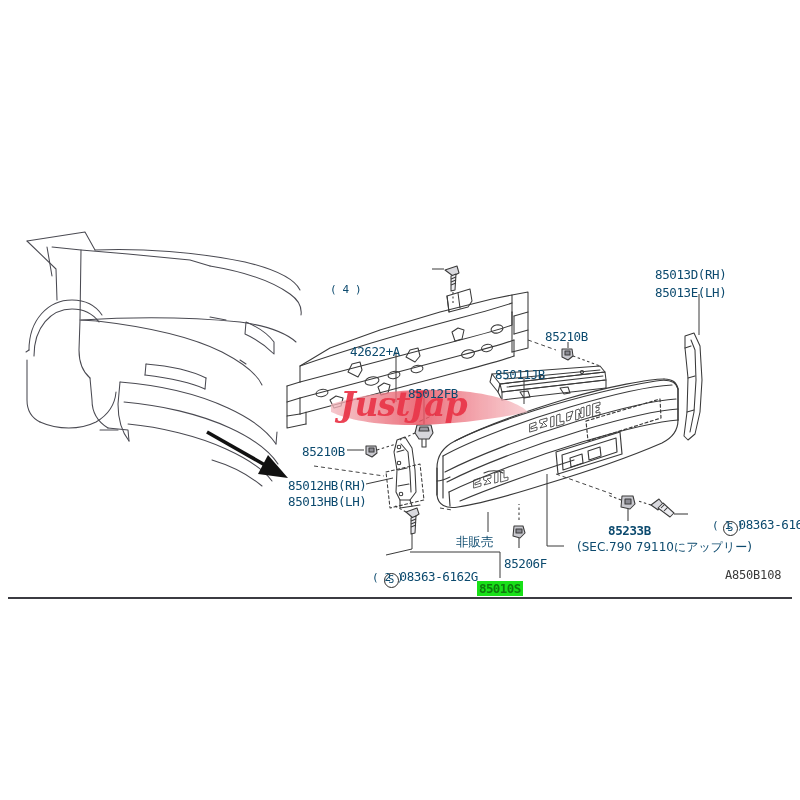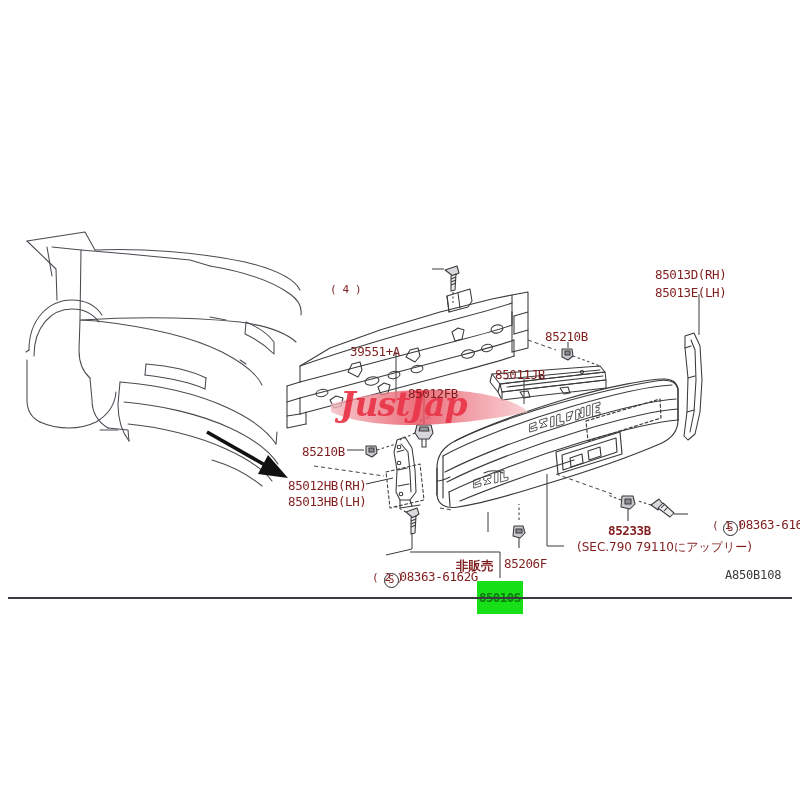--- a/index.html
+++ b/index.html
@@ -22,42 +22,42 @@
     left: 0;
     top: 0;
     width: 800px;
     height: 800px;
   }
   .lbl {
     position: absolute;
     font-family: "DejaVu Sans Mono", monospace;
     font-size: 12.5px;
     letter-spacing: -0.4px;
-    color: #7f1d1d;
+    color: #0c4a6e;
     white-space: pre;
     line-height: 15px;
   }
   .lbl.jp {
     font-family: "DejaVu Sans", sans-serif;
     font-size: 12.5px;
     letter-spacing: 0px;
   }
   .lbl.small {
     font-size: 11px;
   }
   .lbl.footer {
     font-size: 12px;
     color: #3a3a3a;
     letter-spacing: -0.2px;
   }
   .lbl.highlight {
     background: #18e018;
     color: #0d7a0d;
     font-weight: bold;
-    padding: 9px 2px;
+    padding: 0px 2px;
     letter-spacing: -0.6px;
   }
   .circ {
     display: inline-block;
     border: 1.2px solid #2b2b2b;
     border-radius: 50%;
     width: 13px;
     height: 13px;
     line-height: 12px;
     text-align: center;
@@ -380,21 +380,21 @@
     <g id="watermark-group" opacity="0.92">
       <path d="M331,404 C370,392 420,386 470,392 C500,396 520,404 528,412
                C500,418 460,424 420,425 C380,426 348,420 331,412 Z" fill="url(#wmgrad)" stroke="none"></path>
       <text x="340" y="416" font-family="DejaVu Serif, serif" font-size="33" font-style="italic" font-weight="bold" fill="#e8273b" opacity="0.95" letter-spacing="-1">JustJap</text>
     </g>
 
   </svg>
 
   <div class="lbl small" style="left:330px; top:282px;">( 4 )</div>
 
-  <div class="lbl" style="left:350px; top:344px;">39551+A</div>
+  <div class="lbl" style="left:350px; top:344px;">42622+A</div>
 
   <div class="lbl" style="left:545px; top:329px;">85210B</div>
 
   <div class="lbl" style="left:495px; top:367px;">85011JB</div>
 
   <div class="lbl" style="left:655px; top:267px;">85013D(RH)</div>
   <div class="lbl" style="left:655px; top:285px;">85013E(LH)</div>
 
   <div class="lbl" style="left:408px; top:386px;">85012FB</div>
 
@@ -410,21 +410,21 @@
 
   <div class="lbl" style="left:694px; top:502px;">
     <span class="circ">S</span><span>08363-6162G</span>
   </div>
   <div class="lbl small" style="left:712px; top:518px;">( 1 )</div>
 
   <div class="lbl" style="left:608px; top:523px;font-weight:bold;">85233B</div>
 
   <div class="lbl" style="left:504px; top:556px;">85206F</div>
 
-  <div class="lbl jp" style="left:456px; top:558px;font-weight:bold;">非販売</div>
+  <div class="lbl jp" style="left:456px; top:534px;">非販売</div>
 
   <div class="lbl jp" style="left:570px; top:540px; font-size:12px;margin-left:7px;">(SEC.790 79110にアップリー)</div>
 
   <div class="lbl highlight" style="left:477px; top:581px;">85010S</div>
 
   <div id="footer-rule"></div>
 
   <div class="lbl footer" style="left:725px; top:568px;">A850B108</div>
 
   <div id="watermark"></div>

